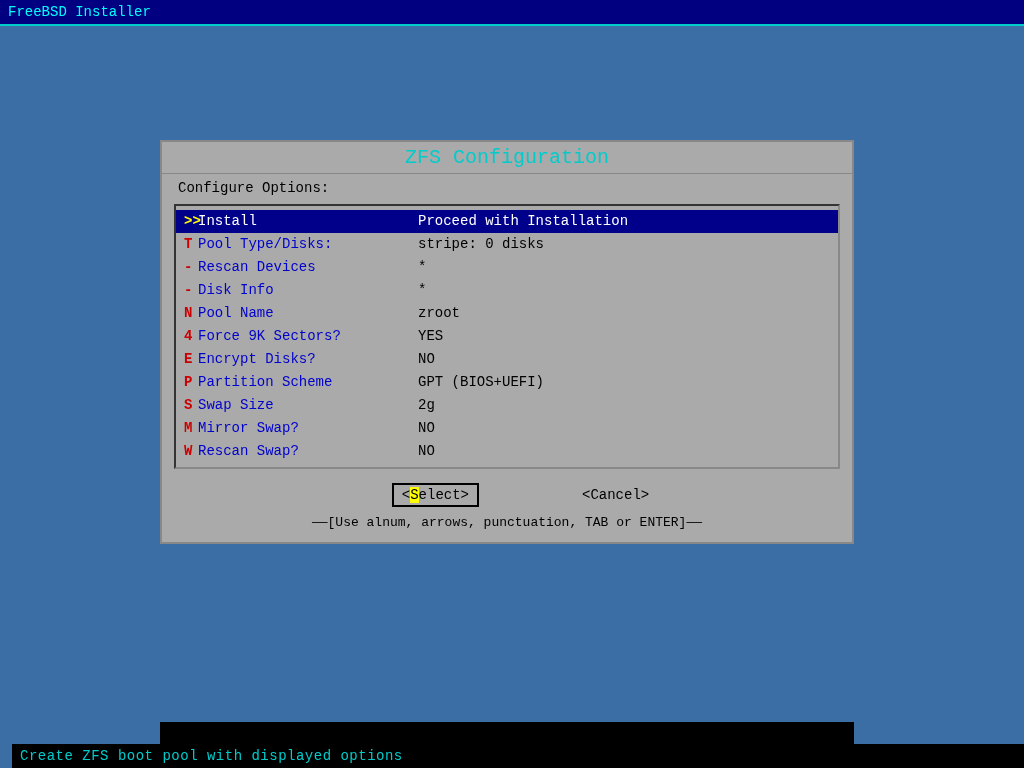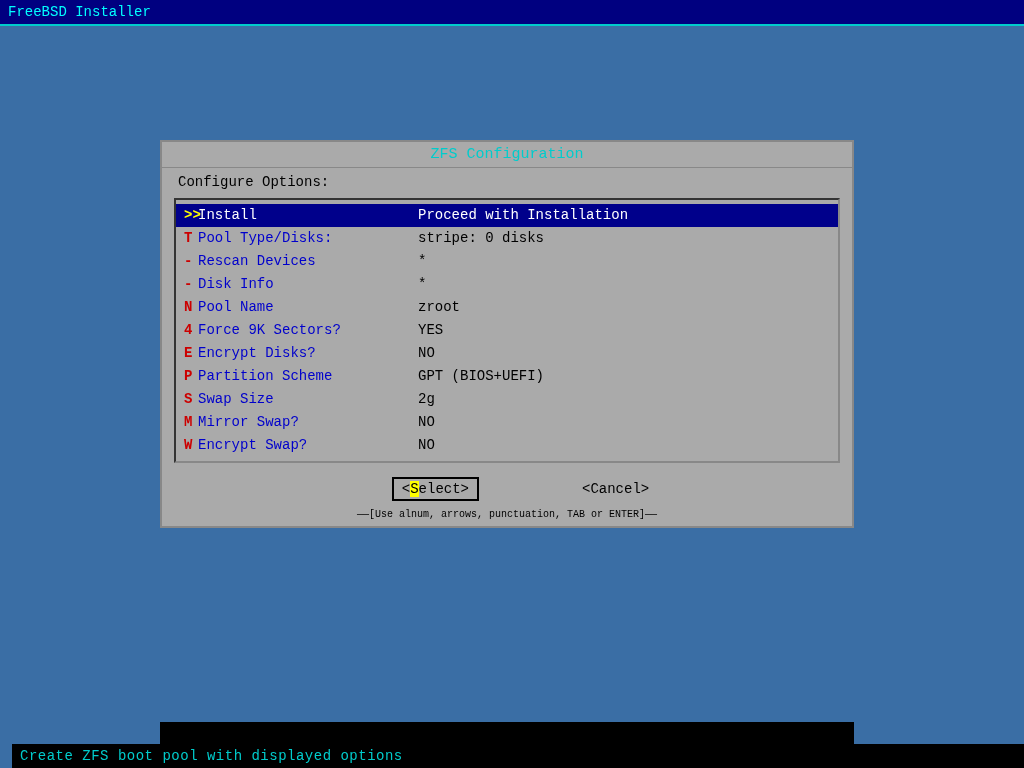--- a/index.html
+++ b/index.html
@@ -43,21 +43,21 @@
       right: 170px;
       background-color: #aaaaaa;
       border: 2px solid #888888;
     }
 
     #dialog-title {
       text-align: center;
       color: #00cccc;
       background-color: #aaaaaa;
       padding: 4px 0;
-      font-size: 15px;
+      font-size: 20px;
       border-bottom: 1px solid #888;
     }
 
     #dialog-subtitle {
       color: #000000;
       padding: 6px 16px 4px 16px;
       font-size: 14px;
     }
 
     
@@ -139,22 +139,22 @@
 
     .btn .btn-highlight {
       background-color: #ffff00;
       color: #000000;
     }
 
     
     #hint-text {
       text-align: center;
       color: #000000;
-      font-size: 10px;
-      padding: 2px 0 6px 0;
+      font-size: 13px;
+      padding: 2px 0 12px 0;
     }
 
     
     #black-bar {
       position: absolute;
       bottom: 22px;
       left: 160px;
       right: 170px;
       height: 24px;
       background-color: #000000;
@@ -220,21 +220,21 @@
         <span class="menu-label"> Swap Size</span>
         <span class="menu-value">2g</span>
       </div>
       <div class="menu-row">
         <span class="key-letter">M</span>
         <span class="menu-label"> Mirror Swap?</span>
         <span class="menu-value">NO</span>
       </div>
       <div class="menu-row">
         <span class="key-letter">W</span>
-        <span class="menu-label"> Encrypt Swap?</span>
+        <span class="menu-label"> Rescan Swap?</span>
         <span class="menu-value">NO</span>
       </div>
     </div>
 
   <div id="buttons-area">
     <button class="btn selected">
       &lt;<span class="btn-highlight">S</span>elect&gt;
     </button>
     <button class="btn">
       <span>&lt;Cancel&gt;</span>

